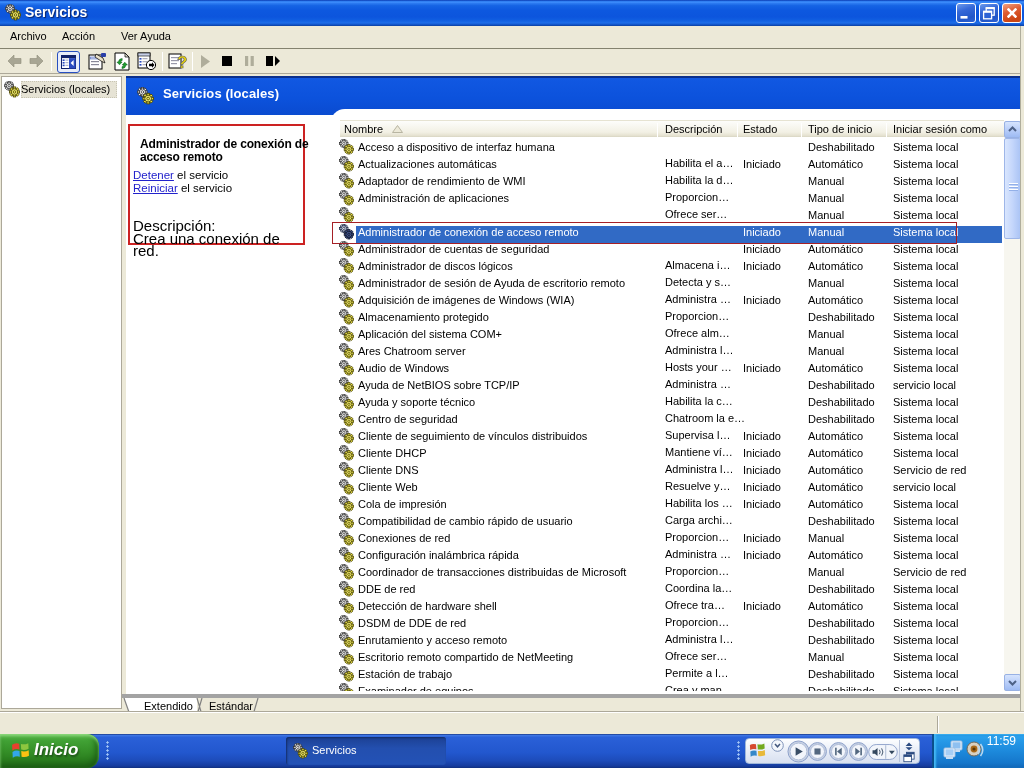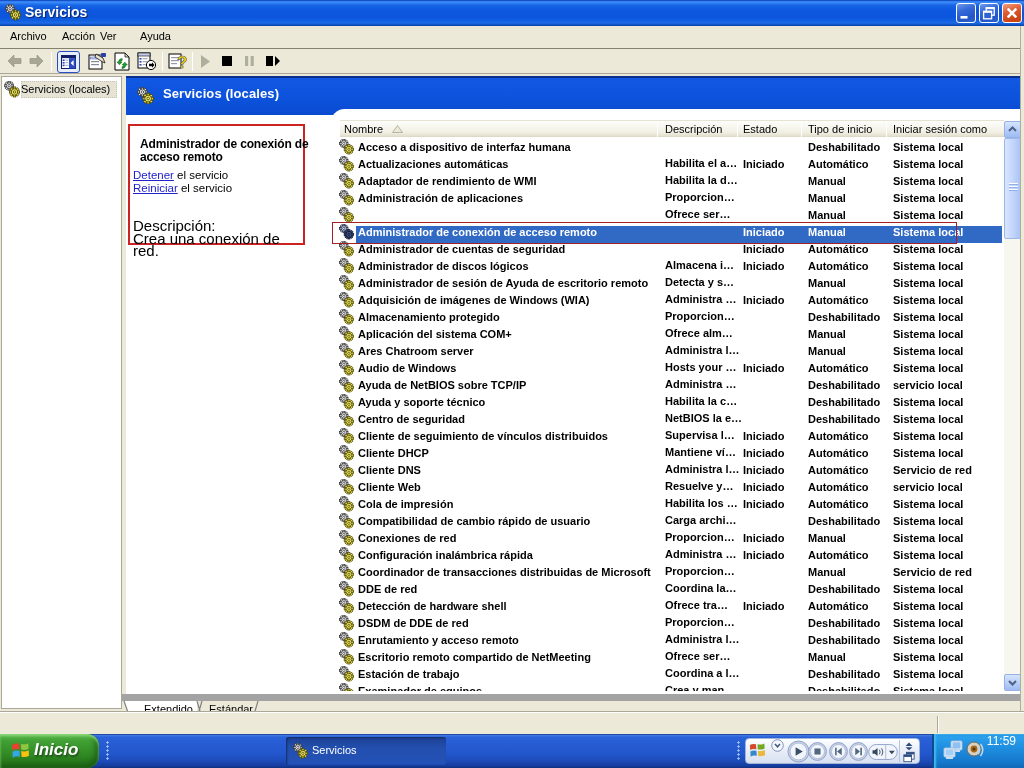--- a/index.html
+++ b/index.html
@@ -36,39 +36,39 @@
 #infobox{position:absolute;left:2px;top:48px;width:177px;height:121px;border:2px solid #C22;background:#fff;}
 #infobox .bt{position:absolute;left:10px;top:4px;font-weight:bold;font-size:12px;letter-spacing:-0.15px;line-height:13px;width:172px;margin-top:8px;}
 #infobox .lnk{position:absolute;left:3px;font-size:11.5px;}
 #infobox a{color:#2222CC;text-decoration:underline;}
 #infobox .ds{position:absolute;left:3px;font-size:15px;line-height:12.5px;}
 
 #thead{position:absolute;left:340px;top:120px;width:664px;height:17px;
  background:linear-gradient(180deg,#FDFDFB 0%,#F2F0E4 70%,#E6E3D2 90%,#D8D5C2 100%);border-top:1px solid #E6E3D2;}
 #thead span{position:absolute;top:2px;color:#000;}
 .hsep{position:absolute;top:2px;width:1px;height:14px;background:#C8C5B2;border-right:1px solid #fff;}
-.row{position:absolute;left:337px;width:665px;height:17px;color:#000;font-weight:bold;}
+.row{position:absolute;left:337px;width:665px;height:17px;color:#000;}
 .row span{position:absolute;top:1.5px;white-space:nowrap;}
 .row .ric{left:2px;top:0px;}
 .row .c0{left:21px;}
 .row .c1{left:328px;margin-top:16px;}
 .row .c2{left:406px;}
 .row .c3{left:471px;}
 .row .c4{left:556px;}
 .row.sel{color:#fff;}
 .selbar{position:absolute;left:19px;top:0;width:646px;height:17px;background:#316AC5;}
 #selredbox{position:absolute;left:332px;top:222px;width:625px;height:22px;border:1px solid #A52026;}
 
 #vscroll{position:absolute;left:1004px;top:121px;width:17px;height:570px;background:#F7F6EF;}
 .sbtn{position:absolute;left:0;width:17px;height:17px;border:1px solid #98B1E4;border-radius:2px;
  background:linear-gradient(180deg,#D6E4FD 0%,#BACFF9 50%,#9EBBF3 100%);color:#4D6185;}
 #sthumb{position:absolute;left:0;top:17px;width:17px;height:101px;border:1px solid #9EB6E8;border-radius:2px;
  background:linear-gradient(90deg,#D9E6FE 0%,#C4D6FB 50%,#ABC4F5 100%);}
 
-#tabstrip{position:absolute;left:122px;top:694px;width:902px;height:17px;background:#ECE9D8;border-top:7px solid #a3a3a3;}
+#tabstrip{position:absolute;left:122px;top:694px;width:902px;height:17px;background:#ECE9D8;border-top:4px solid #a3a3a3;}
 #statusbar{position:absolute;left:0;top:711px;width:1024px;height:27px;background:#ECE9D8;border-top:1px solid #ACA899;box-shadow:inset 0 1px 0 #FFF;}
 
 #taskbar{position:absolute;left:0;top:734px;width:1024px;height:34px;
  background:linear-gradient(180deg,#16337E 0%,#3E76E4 4%,#2A60D8 10%,#2257CE 55%,#1D4CBA 78%,#163C9E 94%,#10307E 100%);border-radius:16px;}
 #startbtn{position:absolute;left:0;top:0;width:99px;height:34px;border-radius:0 12px 12px 0;
  background:linear-gradient(180deg,#5BBA4D 0%,#41A135 20%,#359028 50%,#2B7F1F 75%,#236F18 100%);
  box-shadow:inset 0 2px 3px #8FDC7F, inset -3px -3px 6px #1A5A13;}
 #startbtn .itxt{position:absolute;left:34px;top:6px;color:#fff;font-size:17px;font-weight:bold;font-style:italic;
  text-shadow:1px 2px 2px #1F4E1A;}
 .grip{position:absolute;top:7px;width:4px;height:20px;
@@ -157,21 +157,21 @@
           <rect x="-1.3" y="-6.2" width="2.6" height="12.4" rx="0.8" fill="#fff" transform="rotate(45)"></rect>
           <rect x="-1.3" y="-6.2" width="2.6" height="12.4" rx="0.8" fill="#fff" transform="rotate(-45)"></rect>
         </g>
       </svg>
     </span>
 </div>
 
 <div id="menubar">
   <span style="left:10px">Archivo</span>
   <span style="left:62px">Acción</span>
-  <span style="left:100px">Ver</span>
+  <span style="left:121px">Ver</span>
   <span style="left:140px">Ayuda</span>
 </div>
 
 <div id="toolbar">
   <svg class="abs" style="left:7px;top:5px" width="15" height="14" viewBox="0 0 15 14">
       <path d="M7 1 L1 7 L7 13 L7 9.5 L14 9.5 L14 4.5 L7 4.5 Z" fill="#A8A694" stroke="#8F8D7B" stroke-width="0.6"></path>
     </svg>
   <svg class="abs" style="left:29px;top:5px" width="15" height="14" viewBox="0 0 15 14">
       <path d="M8 1 L14 7 L8 13 L8 9.5 L1 9.5 L1 4.5 L8 4.5 Z" fill="#A8A694" stroke="#8F8D7B" stroke-width="0.6"></path>
     </svg>
@@ -430,21 +430,21 @@
     <span class="c1">Habilita la c…</span>
     <span class="c2"></span>
     <span class="c3">Deshabilitado</span>
     <span class="c4">servicio local</span>
   </div>
 <div class="row" style="top:394px">
     <span class="ric"><svg width="16" height="16" viewBox="0 0 16 16">
         <use href="#gear"></use>
       </svg></span>
     <span class="c0">Ayuda y soporte técnico</span>
-    <span class="c1">NetBIOS la e…</span>
+    <span class="c1">Chatroom la e…</span>
     <span class="c2"></span>
     <span class="c3">Deshabilitado</span>
     <span class="c4">Sistema local</span>
   </div>
 <div class="row" style="top:411px">
     <span class="ric"><svg width="16" height="16" viewBox="0 0 16 16">
         <use href="#gear"></use>
       </svg></span>
     <span class="c0">Centro de seguridad</span>
     <span class="c1">Supervisa l…</span>
@@ -580,21 +580,21 @@
     <span class="c1">Ofrece ser…</span>
     <span class="c2"></span>
     <span class="c3">Deshabilitado</span>
     <span class="c4">Sistema local</span>
   </div>
 <div class="row" style="top:649px">
     <span class="ric"><svg width="16" height="16" viewBox="0 0 16 16">
         <use href="#gear"></use>
       </svg></span>
     <span class="c0">Escritorio remoto compartido de NetMeeting</span>
-    <span class="c1">Coordina a l…</span>
+    <span class="c1">Permite a l…</span>
     <span class="c2"></span>
     <span class="c3">Manual</span>
     <span class="c4">Sistema local</span>
   </div>
 <div class="row" style="top:666px">
     <span class="ric"><svg width="16" height="16" viewBox="0 0 16 16">
         <use href="#gear"></use>
       </svg></span>
     <span class="c0">Estación de trabajo</span>
     <span class="c1">Crea y man…</span>

